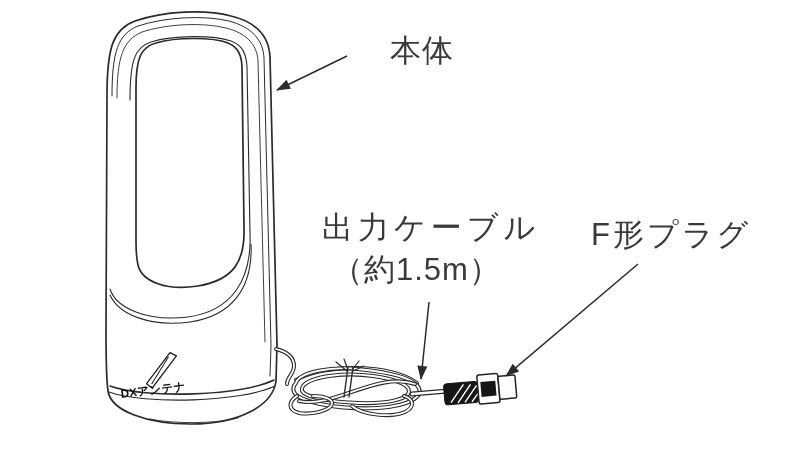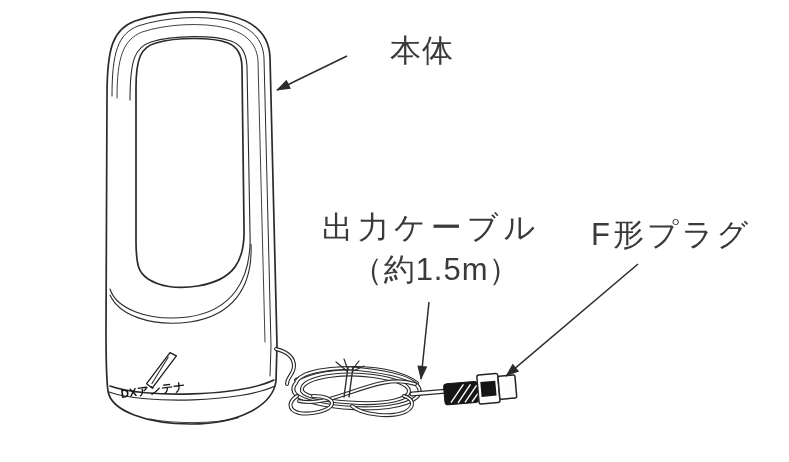--- a/index.html
+++ b/index.html
@@ -14,21 +14,21 @@
   .callout{
     position:absolute;
     color:#3a3a3a;
     font-size:31px;
     letter-spacing:1px;
     line-height:42px;
     white-space:nowrap;
   }
   .callout .ln{display:block;}
   .indent14{padding-left:14px;}
-  .indent10{padding-left:10px;text-align:center;}
+  .indent10{padding-left:10px;}
   .ls-wide{letter-spacing:5px;}
   .ls-mid{letter-spacing:3px;}
 </style>
 </head>
 <body>
 
 <div class="stage">
 
   <svg width="789" height="462" viewBox="0 0 789 462">
     <defs>

